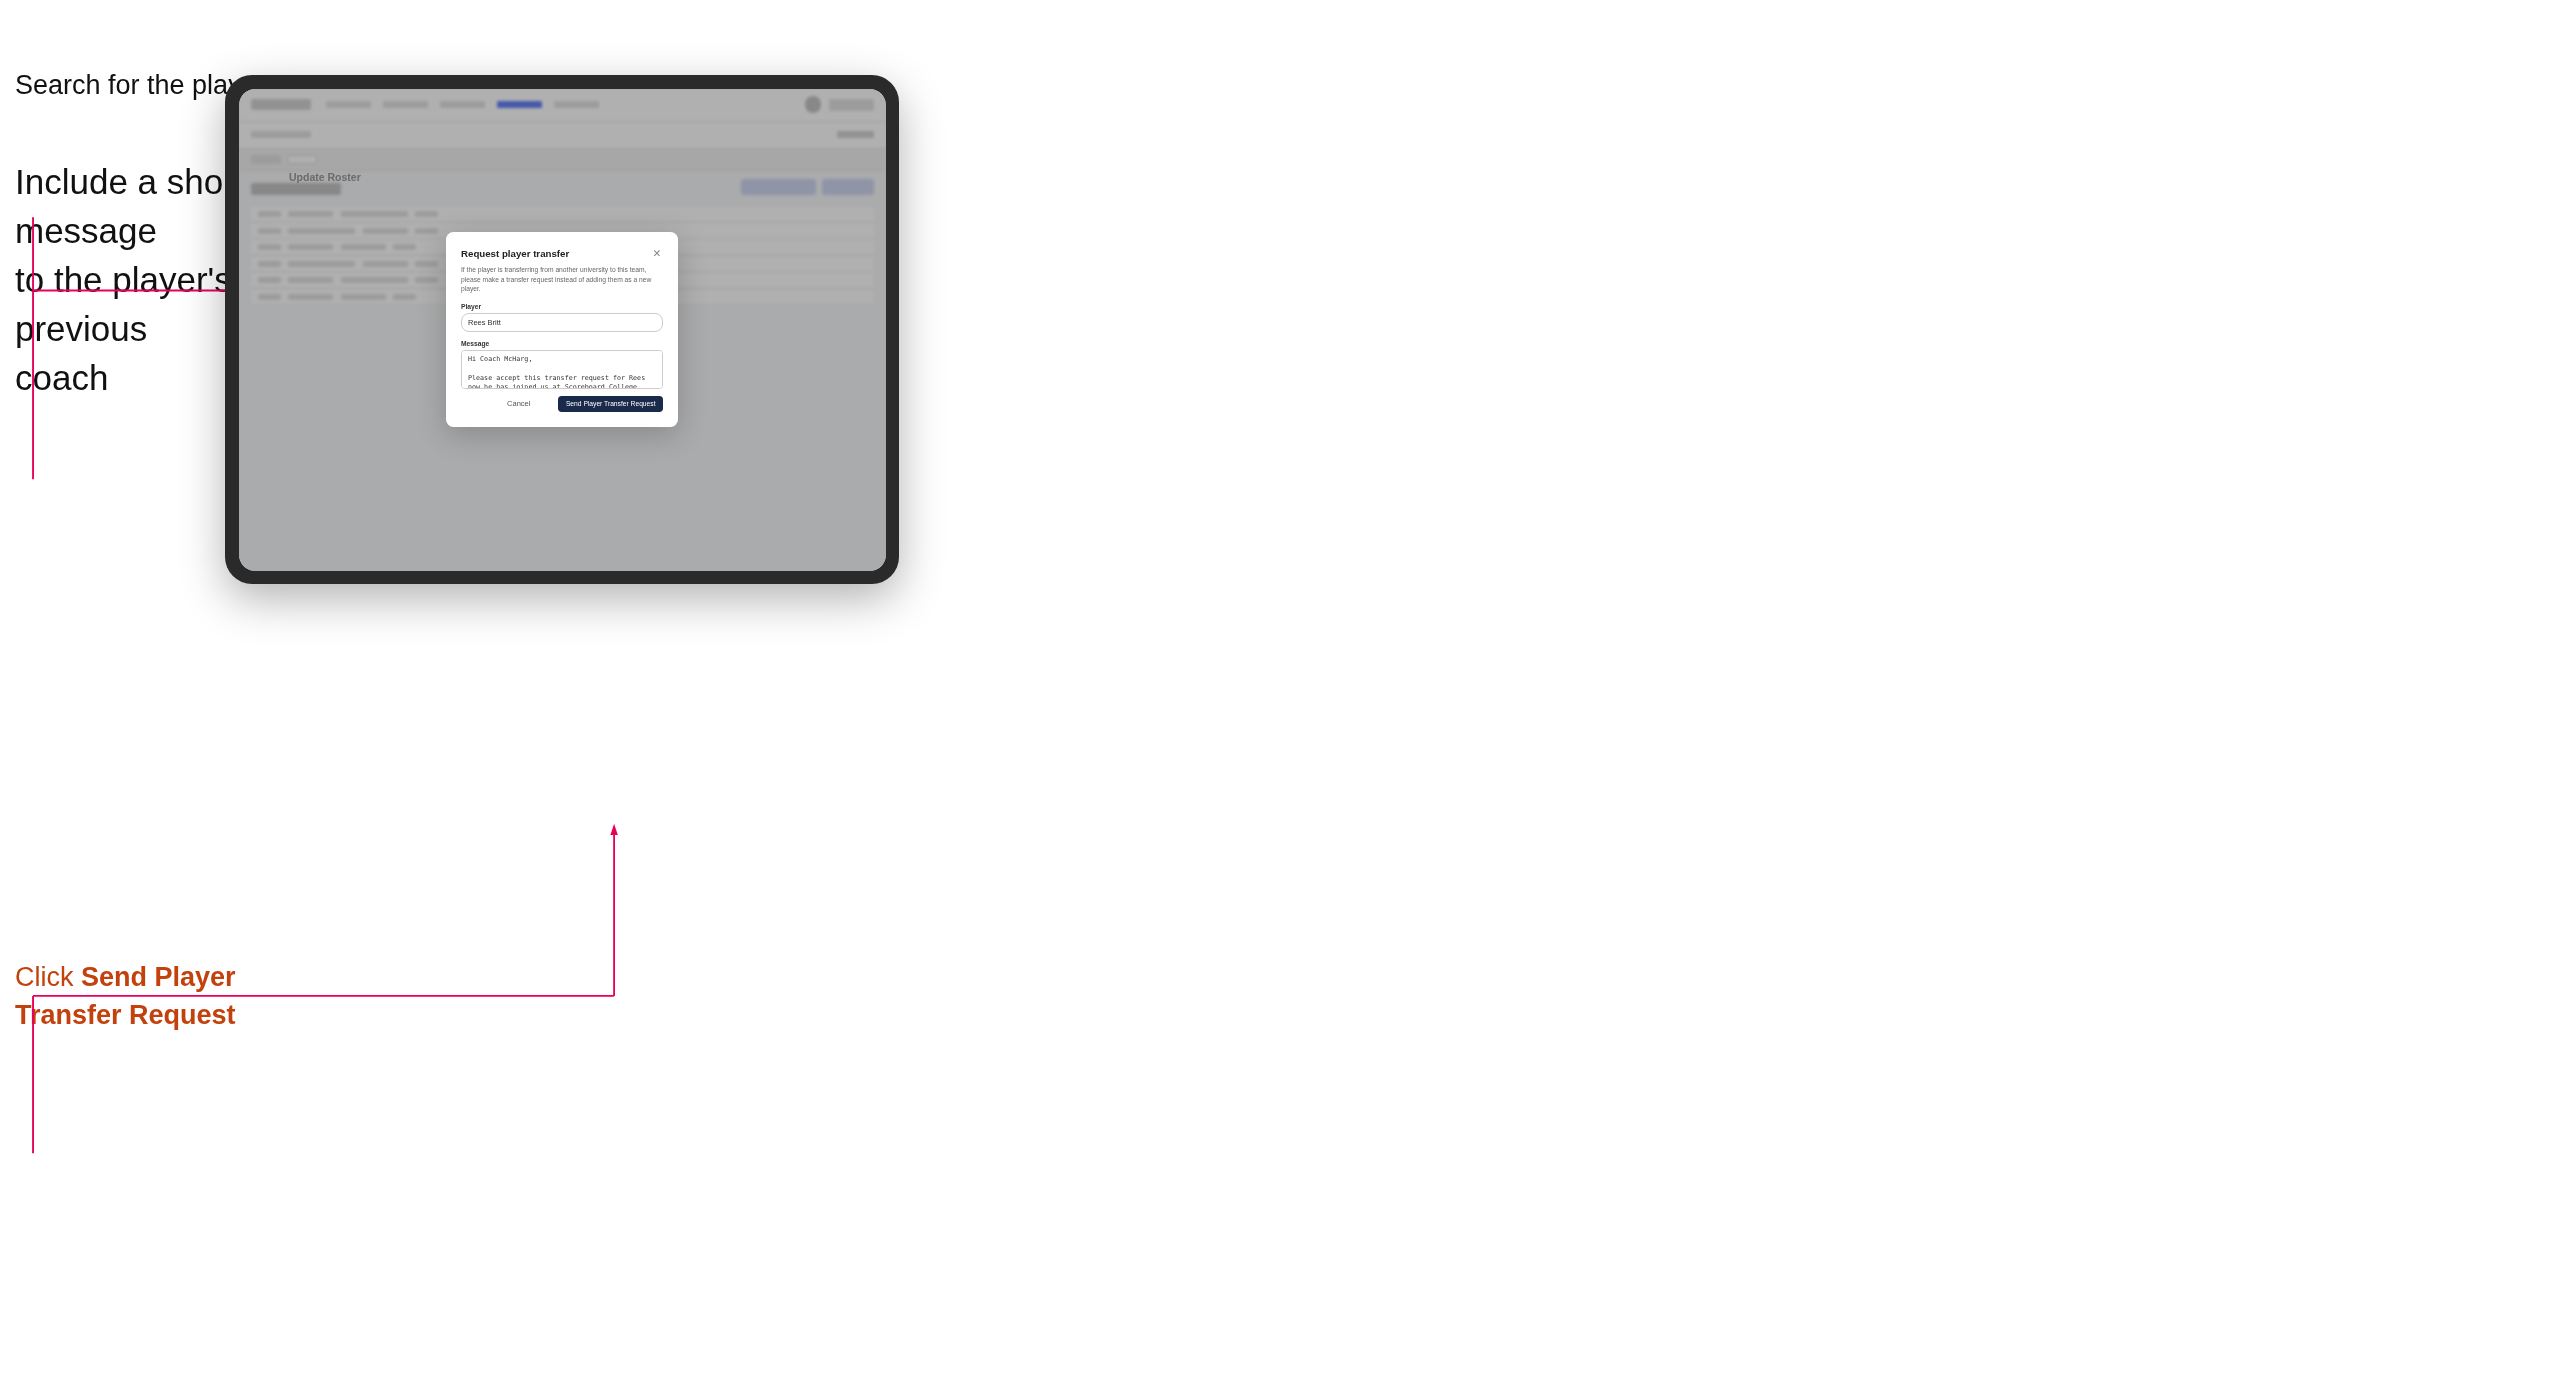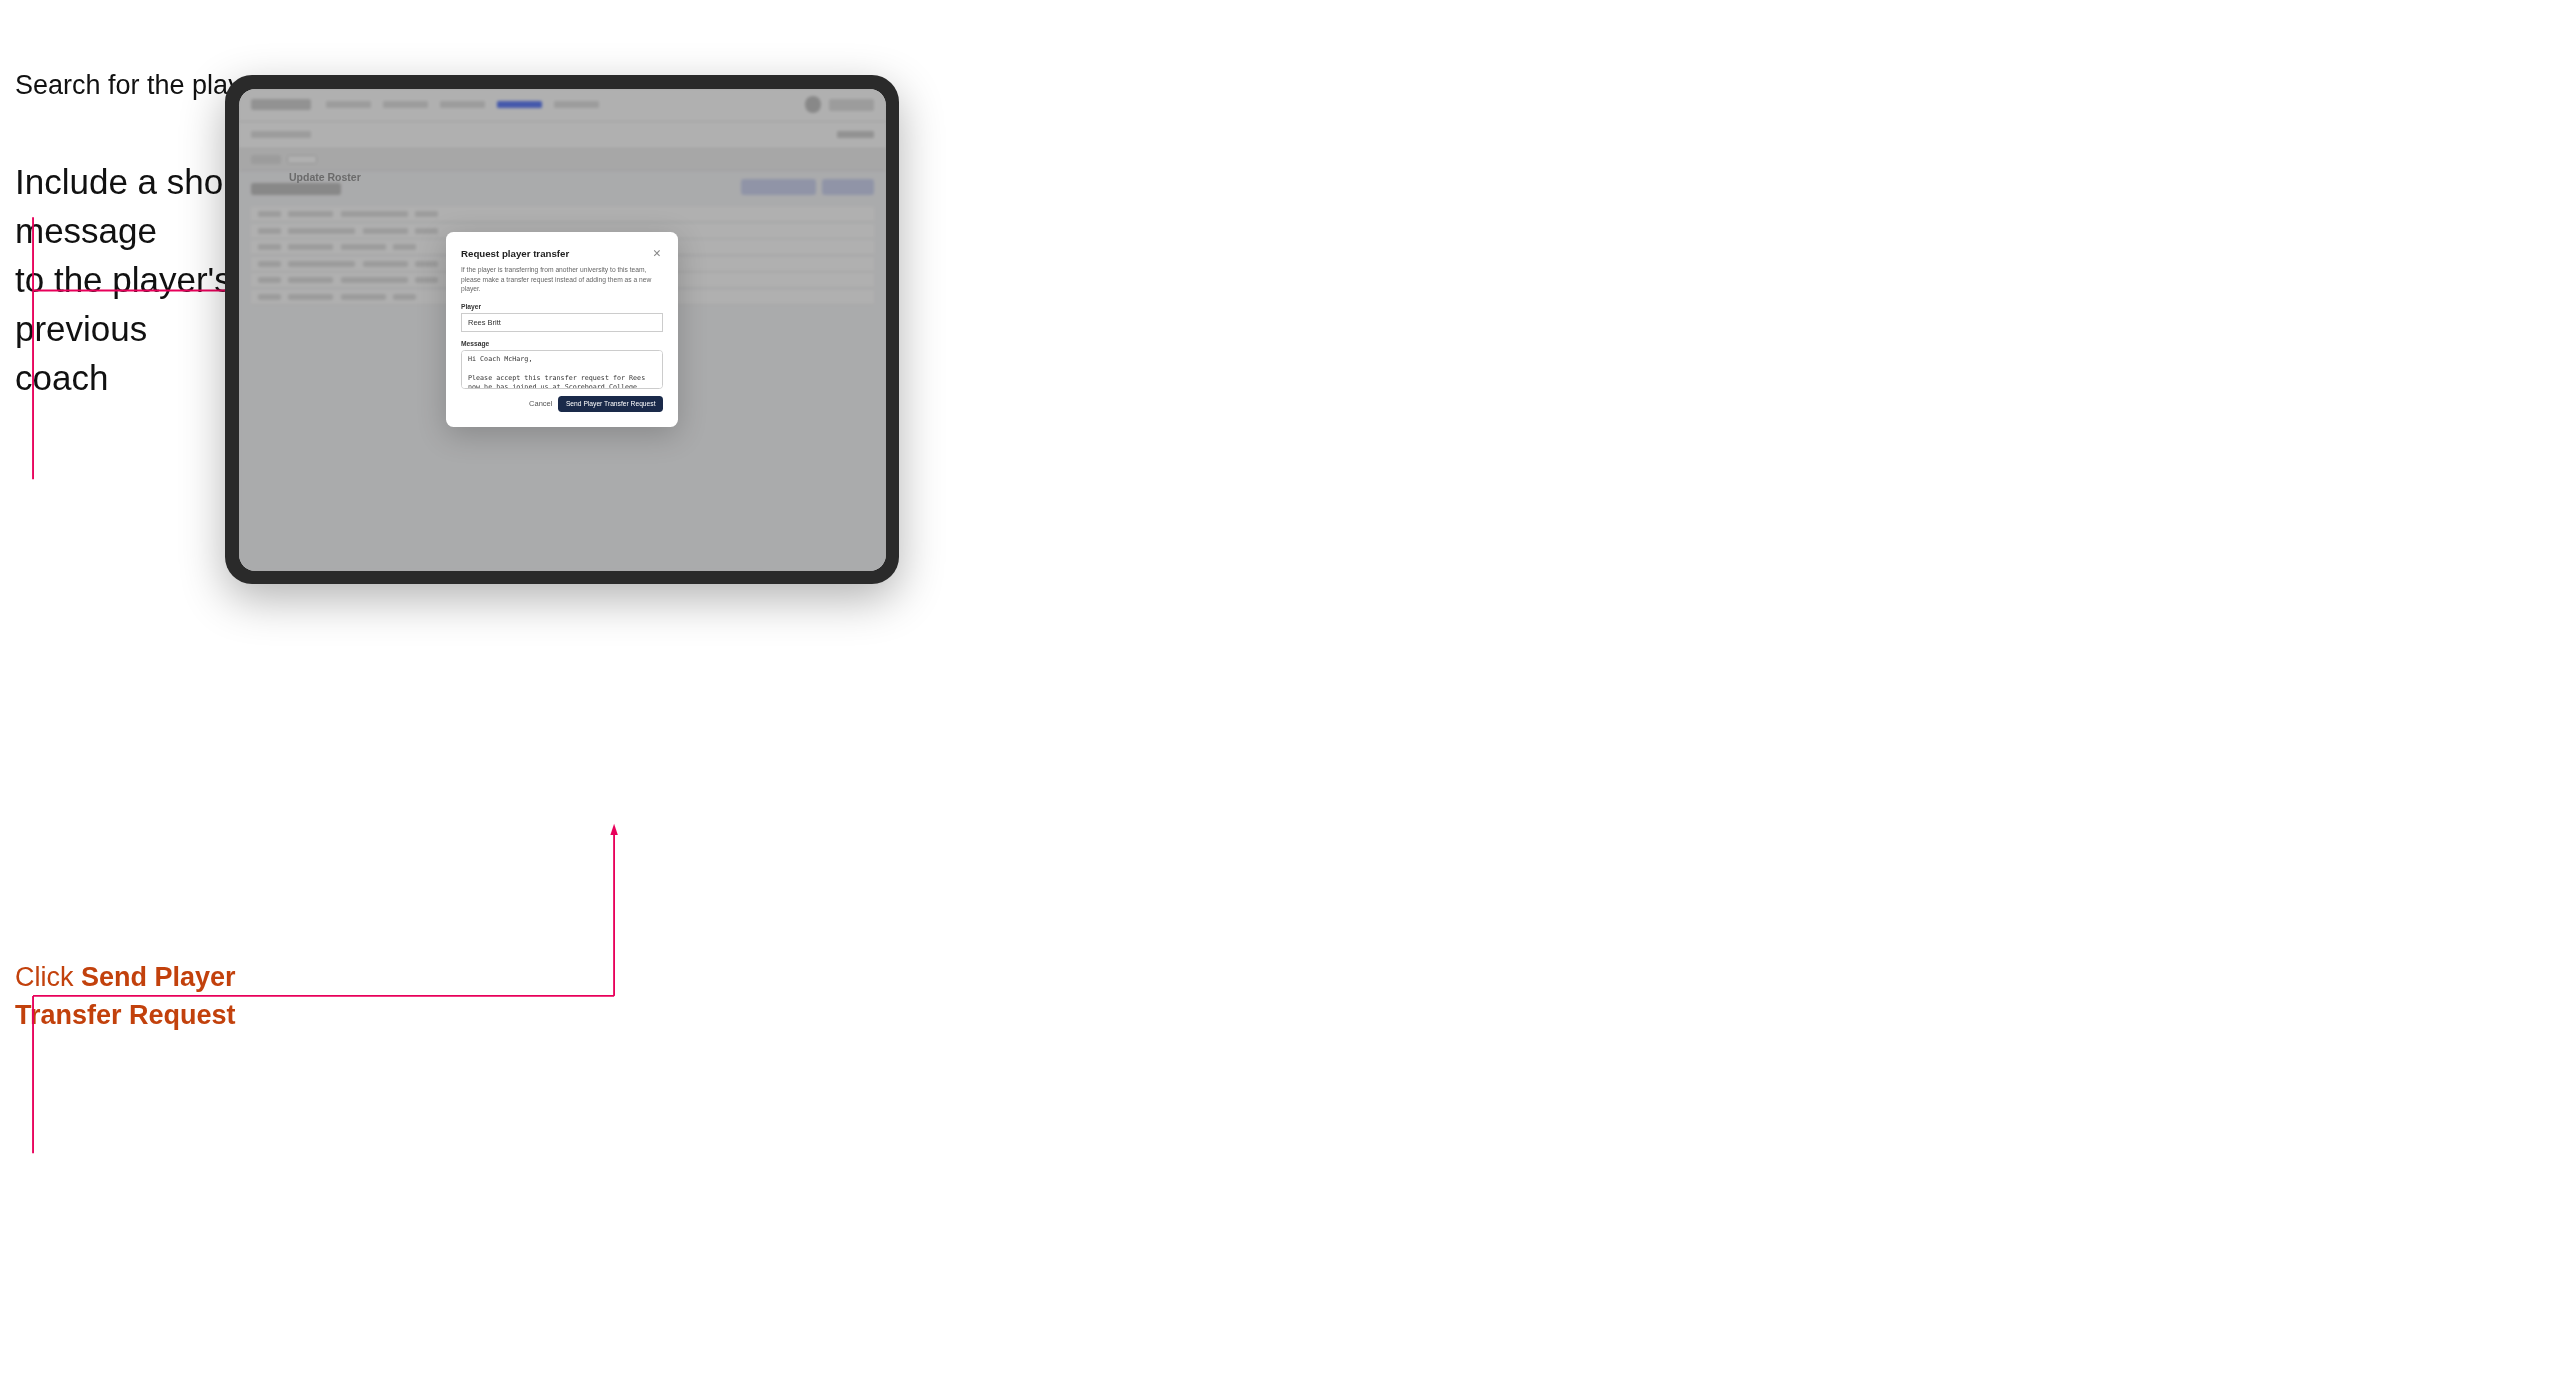--- a/index.html
+++ b/index.html
@@ -271,21 +271,21 @@
     .modal-label {
       font-size: 6.7px;
       font-weight: 600;
       color: #333;
       margin-bottom: 3px;
     }
     .modal-input {
       width: 100%;
       height: 19.5px;
       border: 0.7px solid #ccc;
-      border-radius: 0;
+      border-radius: 8px;
       padding: 0 6px;
       font-size: 7.5px;
       color: #333;
       margin-bottom: 7.5px;
       outline: none;
     }
     .modal-textarea {
       width: 100%;
       height: 39px;
       border: 0.7px solid #ccc;
@@ -294,21 +294,21 @@
       font-size: 6.7px;
       color: #333;
       margin-bottom: 4px;
       outline: none;
       resize: none;
       line-height: 1.4;
     }
     .modal-footer {
       display: flex;
       justify-content: flex-end;
-      gap: 0;
+      gap: 22px;
       align-items: center;
     }
     .btn-cancel {
       font-size: 7.5px;
       color: #555;
       background: none;
       border: none;
       cursor: pointer;
       padding: 3px 6px;
     }

